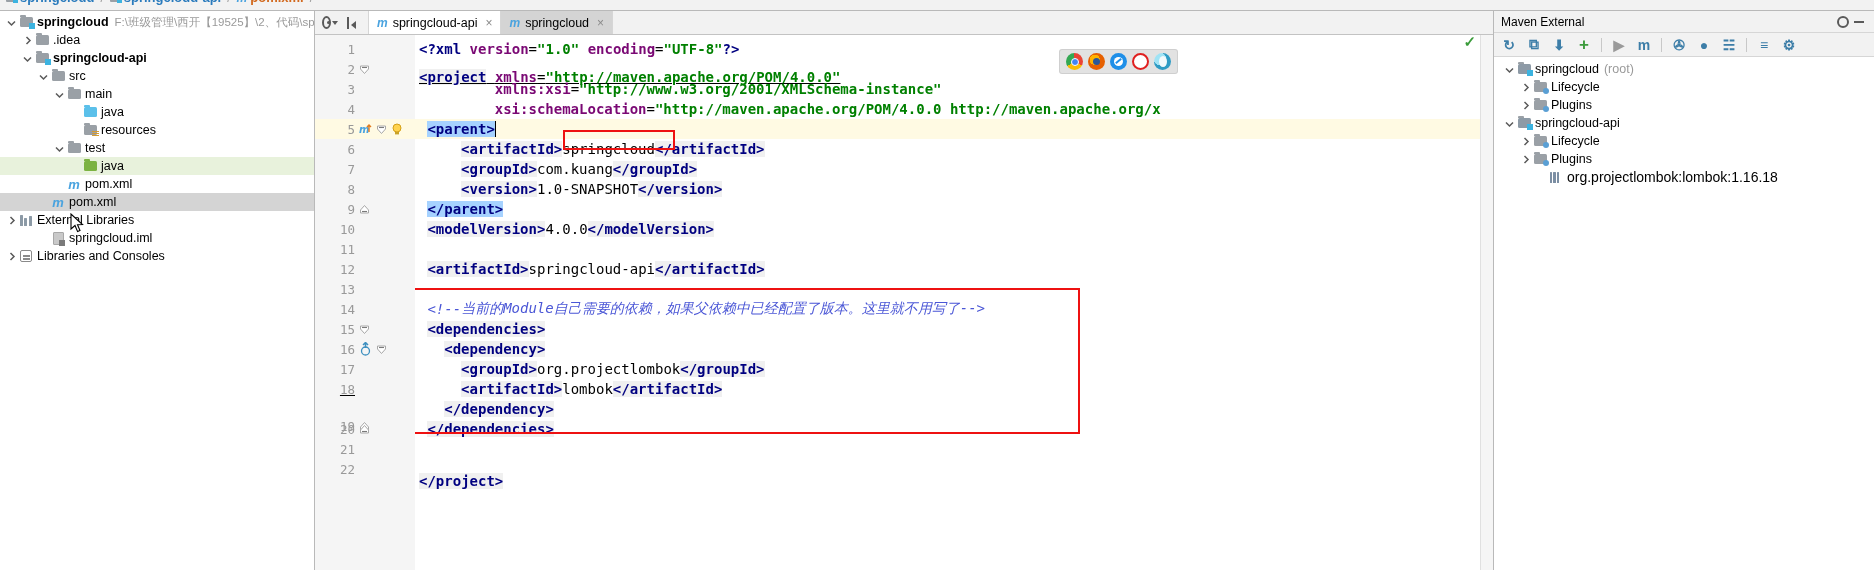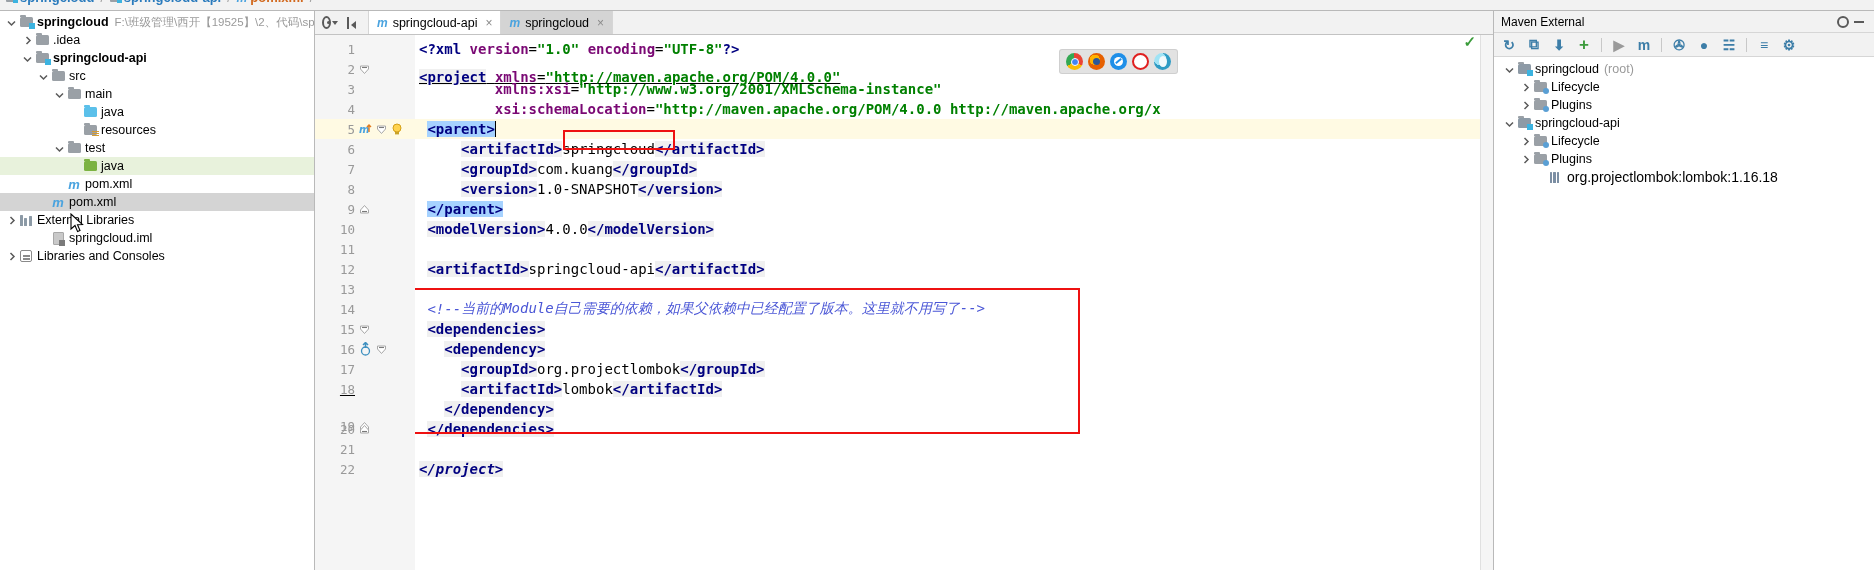--- a/index.html
+++ b/index.html
@@ -514,21 +514,21 @@
             <div class="cline" style="top: 224px; left: 12.42px;"><span class="t-tag tagbg">&lt;artifactId&gt;</span><span class="t-txt">springcloud-api</span><span class="t-tag tagbg">&lt;/artifactId&gt;</span></div>
             <div class="cline" style="top: 244px; left: 4px;"></div>
             <div class="cline" style="top: 264px; left: 12.42px;"><span class="t-cmt">&lt;!--</span><span class="t-cmt">当前的Module自己需要的依赖，如果父依赖中已经配置了版本。这里就不用写了--&gt;</span></div>
             <div class="cline" style="top: 284px; left: 12.42px;"><span class="t-tag tagbg">&lt;dependencies&gt;</span></div>
             <div class="cline" style="top: 304px; left: 29.26px;"><span class="t-tag tagbg">&lt;dependency&gt;</span></div>
             <div class="cline" style="top: 324px; left: 46.1px;"><span class="t-tag tagbg">&lt;groupId&gt;</span><span class="t-txt">org.projectlombok</span><span class="t-tag tagbg">&lt;/groupId&gt;</span></div>
             <div class="cline" style="top: 344px; left: 46.1px;"><span class="t-tag tagbg">&lt;artifactId&gt;</span><span class="t-txt">lombok</span><span class="t-tag tagbg">&lt;/artifactId&gt;</span></div>
             <div class="cline" style="top: 364px; left: 29.26px;"><span class="t-tag tagbg">&lt;/dependency&gt;</span></div>
             <div class="cline" style="top: 384px; left: 12.42px;"><span class="t-tag tagbg">&lt;/dependencies&gt;</span></div>
             <div class="cline" style="top: 404px; left: 4px;"></div>
-            <div class="cline" style="top: 424px; left: 4px; font-style: italic;"><span class="t-tag tagbg">&lt;/project&gt;</span></div>
+            <div class="cline" style="top: 436px; left: 4px;"><span class="t-tag tagbg">&lt;/project&gt;</span></div>
             <div class="annot" style="left: 148px; top: 95px; width: 112px; height: 20px;"></div>
             <div class="annot" style="left: -13px; top: 253px; width: 678px; height: 146px;"></div>
             <div class="browsers" style="left: 645px; top: 15px;">
               <span class="bico" style="background: conic-gradient(rgb(234, 67, 53) 0deg, rgb(234, 67, 53) 33%, rgb(251, 188, 5) 33%, rgb(251, 188, 5) 66%, rgb(52, 168, 83) 66%, rgb(52, 168, 83) 100%);">
                 <span style="position:absolute;left:4.5px;top:4.5px;width:8px;height:8px;border-radius:50%;background:#4285f4;border:1.5px solid #fff"></span>
               </span>
               <span class="bico" style="background: radial-gradient(circle at 40% 40%, rgb(255, 179, 0) 0px, rgb(255, 179, 0) 35%, rgb(230, 96, 0) 36%, rgb(230, 96, 0) 100%);">
                 <span style="position:absolute;left:5px;top:5px;width:7px;height:7px;border-radius:50%;background:#2b5797"></span>
               </span>
               <span class="bico" style="background: rgb(31, 143, 232);">

